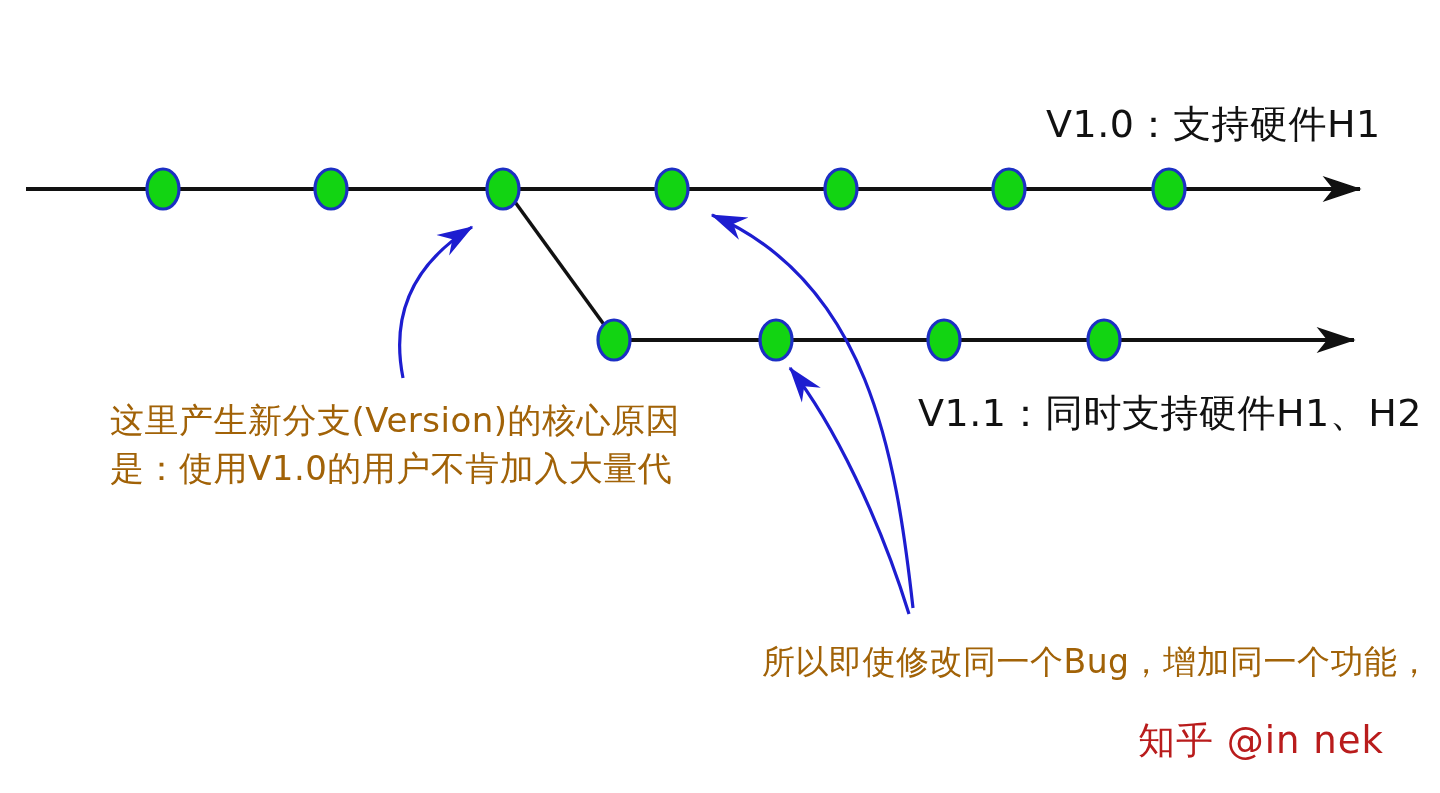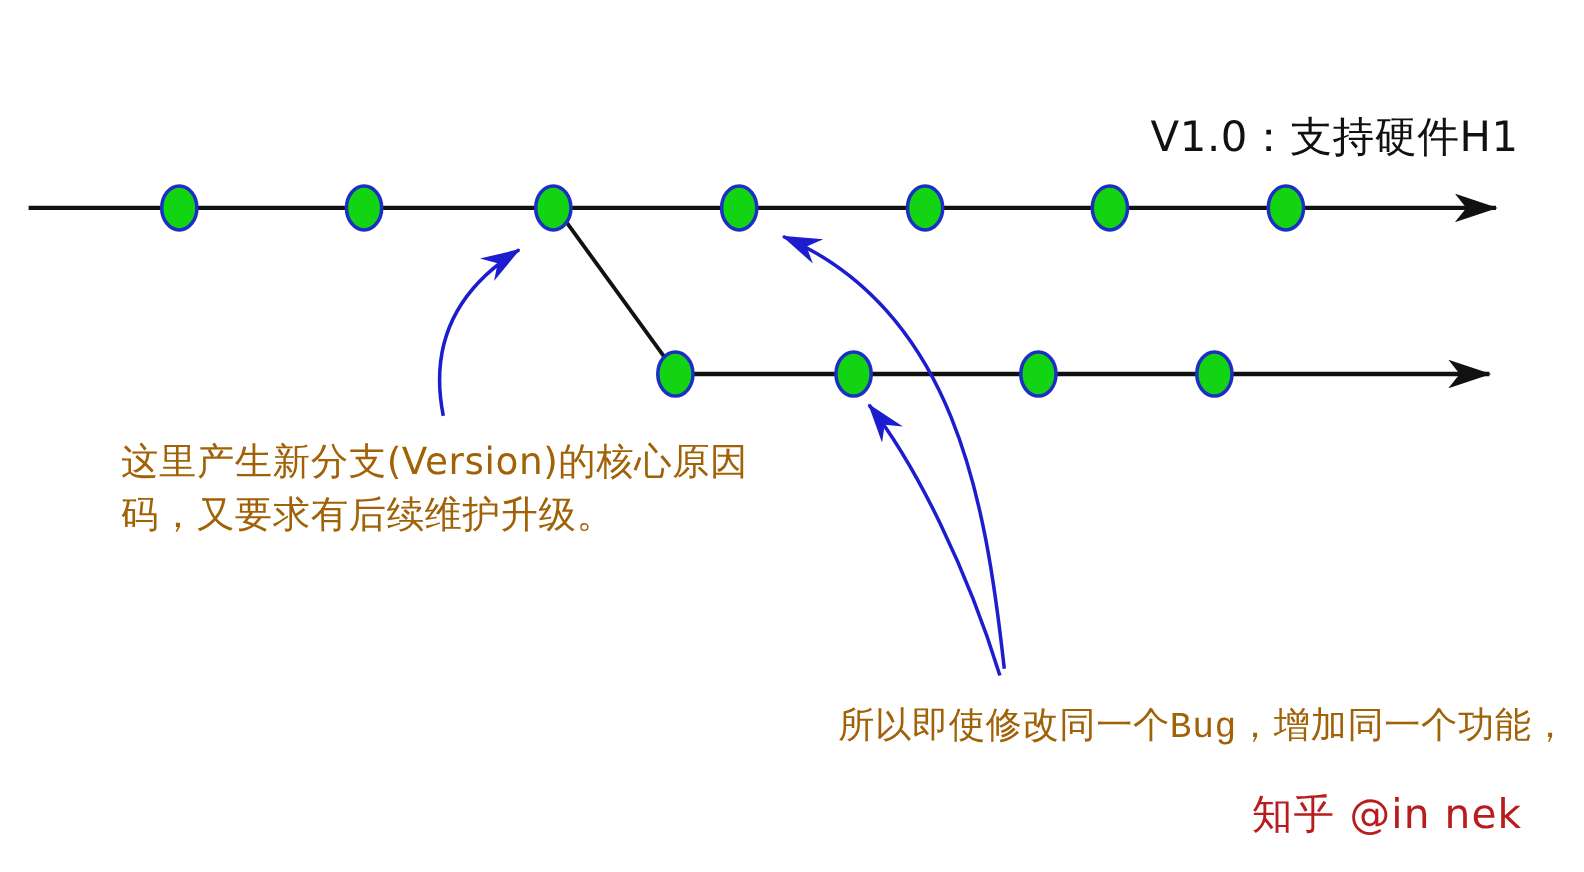--- a/index.html
+++ b/index.html
@@ -34,21 +34,21 @@
   .note {
     position: absolute;
     color: #a16207;
     font-size: 34px;
     line-height: 48px;
     font-weight: 500;
     white-space: nowrap;
     letter-spacing: 0.5px;
   }
   .note-branch { left: 110px; top: 396px; }
-  .note-double { left: 762px; top: 638px; font-size: 33px; font-family: Liberation Mono, monospace; }
+  .note-double { left: 762px; top: 638px; font-size: 33px; }
   .watermark {
     position: absolute;
     left: 1138px;
     top: 716px;
     color: #b91c1c;
     font-size: 37px;
     white-space: nowrap;
     letter-spacing: 1px;
   }
 </style>
@@ -82,24 +82,25 @@
         <ellipse cx="1169" cy="189" rx="16" ry="20" fill="#12d412" stroke="#1c2fc4" stroke-width="3.2"></ellipse>
         <ellipse cx="614" cy="340" rx="16" ry="20" fill="#12d412" stroke="#1c2fc4" stroke-width="3.2"></ellipse>
         <ellipse cx="776" cy="340" rx="16" ry="20" fill="#12d412" stroke="#1c2fc4" stroke-width="3.2"></ellipse>
         <ellipse cx="944" cy="340" rx="16" ry="20" fill="#12d412" stroke="#1c2fc4" stroke-width="3.2"></ellipse>
         <ellipse cx="1104" cy="340" rx="16" ry="20" fill="#12d412" stroke="#1c2fc4" stroke-width="3.2"></ellipse>
       </g>
   </svg>
 
   <div class="label label-v10">V1.0：支持硬件H1</div>
 
+  <div class="label label-v11">V1.1：同时支持硬件H1、H2</div>
 
   <div class="note note-branch">
     <div>这里产生新分支(Version)的核心原因</div>
-    <div>码，又要求有后续维护升级。</div>
+    <div>是：使用V1.0的用户不肯加入大量代</div>
   </div>
 
   <div class="note note-double">
     <div>所以即使修改同一个Bug，增加同一个功能，</div>
   </div>
 
   <div class="watermark">知乎 @in nek</div>
 
 </div>
 

